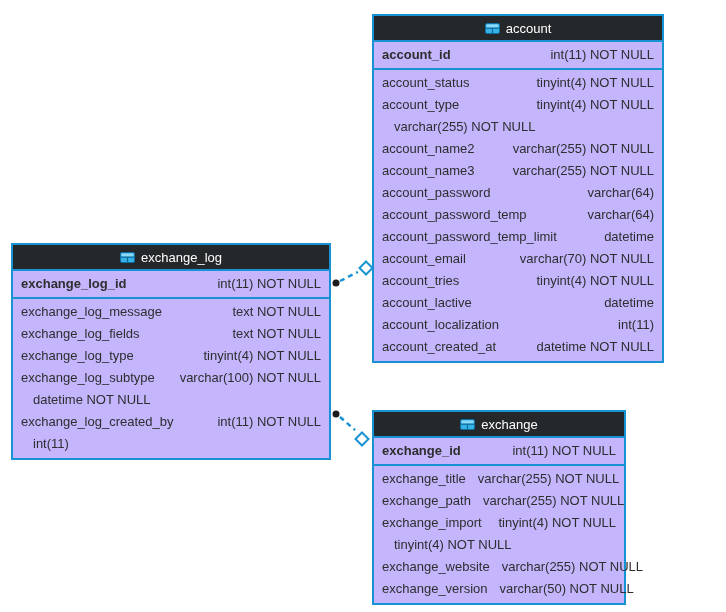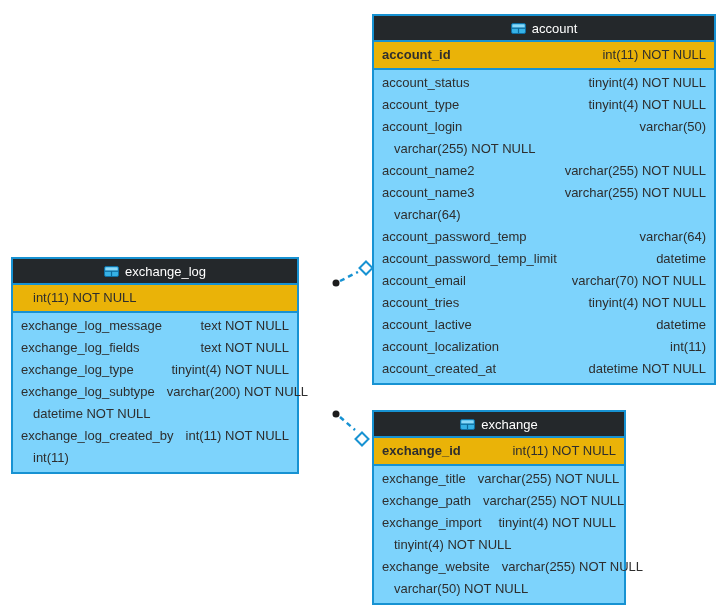--- a/index.html
+++ b/index.html
@@ -37,25 +37,25 @@
     align-items: center;
     justify-content: center;
     gap: 6px;
     border-bottom: 2px solid #1792d2;
   }
   .tbl-icon { display: inline-flex; align-items: center; }
   .tbl-title { white-space: nowrap; }
   .pk-section {
     border-bottom: 2px solid #1792d2;
     padding: 2px 0;
-    background: #eab308;
+    background: #c4b5fd;
   }
   .col-section {
     padding: 2px 0 3px 0;
-    background: #7dd3fc;
+    background: #c4b5fd;
   }
   .db-row {
     height: 22px;
     line-height: 22px;
     display: flex;
     justify-content: space-between;
     align-items: center;
     padding: 0 8px;
     white-space: nowrap;
   }
@@ -74,68 +74,69 @@
       <line x1="340" y1="281" x2="358" y2="272" stroke="#1792d2" stroke-width="2.5" stroke-dasharray="5 4"></line>
       <polygon points="366,261.5 372.5,268 366,274.5 359.5,268" fill="#fdfdfd" stroke="#1792d2" stroke-width="2"></polygon>
     </g>
     <g>
       <circle cx="336" cy="414" r="3.5" fill="#1c1c1c"></circle>
       <line x1="340" y1="417" x2="355" y2="430" stroke="#1792d2" stroke-width="2.5" stroke-dasharray="5 4"></line>
       <polygon points="362,432.5 368.5,439 362,445.5 355.5,439" fill="#fdfdfd" stroke="#1792d2" stroke-width="2"></polygon>
     </g>
   </svg>
 
-  <div class="db-table" style="left:11px; top:257px; width:288px;">
+  <div class="db-table" style="left:11px; top:243px; width:320px;">
     <div class="db-header">
       <span class="tbl-icon">
         <svg width="15" height="11" viewBox="0 0 15 11">
           <rect x="0.5" y="0.5" width="14" height="10" rx="1.5" fill="#36b2e6" stroke="#0f6fa3"></rect>
           <rect x="1.5" y="1.5" width="12" height="3" fill="#8bd8f8"></rect>
           <line x1="1" y1="5.2" x2="14" y2="5.2" stroke="#0d6a9c" stroke-width="1.2"></line>
           <line x1="7.5" y1="5.2" x2="7.5" y2="10" stroke="#0d6a9c" stroke-width="1.2"></line>
         </svg>
       </span>
       <span class="tbl-title">exchange_log</span>
     </div>
     <div class="pk-section">
         <div class="db-row pk">
+          <span class="col-name">exchange_log_id</span>
           <span class="col-type">int(11) NOT NULL</span>
         </div>
       </div>
     <div class="col-section">
         <div class="db-row">
           <span class="col-name">exchange_log_message</span>
           <span class="col-type">text NOT NULL</span>
         </div>
         <div class="db-row">
           <span class="col-name">exchange_log_fields</span>
           <span class="col-type">text NOT NULL</span>
         </div>
         <div class="db-row">
           <span class="col-name">exchange_log_type</span>
           <span class="col-type">tinyint(4) NOT NULL</span>
         </div>
         <div class="db-row">
           <span class="col-name">exchange_log_subtype</span>
-          <span class="col-type">varchar(200) NOT NULL</span>
+          <span class="col-type">varchar(100) NOT NULL</span>
         </div>
         <div class="db-row">
           <span class="col-type">datetime NOT NULL</span>
         </div>
         <div class="db-row">
           <span class="col-name">exchange_log_created_by</span>
           <span class="col-type">int(11) NOT NULL</span>
         </div>
         <div class="db-row">
           <span class="col-type">int(11)</span>
         </div>
       </div>
   </div>
 
-  <div class="db-table" style="left:372px; top:14px; width:344px;">
+  <div class="db-table" style="left:372px; top:14px; width:292px;">
     <div class="db-header">
       <span class="tbl-icon">
         <svg width="15" height="11" viewBox="0 0 15 11">
           <rect x="0.5" y="0.5" width="14" height="10" rx="1.5" fill="#36b2e6" stroke="#0f6fa3"></rect>
           <rect x="1.5" y="1.5" width="12" height="3" fill="#8bd8f8"></rect>
           <line x1="1" y1="5.2" x2="14" y2="5.2" stroke="#0d6a9c" stroke-width="1.2"></line>
           <line x1="7.5" y1="5.2" x2="7.5" y2="10" stroke="#0d6a9c" stroke-width="1.2"></line>
         </svg>
       </span>
       <span class="tbl-title">account</span>
@@ -149,35 +150,32 @@
     <div class="col-section">
         <div class="db-row">
           <span class="col-name">account_status</span>
           <span class="col-type">tinyint(4) NOT NULL</span>
         </div>
         <div class="db-row">
           <span class="col-name">account_type</span>
           <span class="col-type">tinyint(4) NOT NULL</span>
         </div>
         <div class="db-row">
-          <span class="col-name">account_login</span>
-          <span class="col-type">varchar(50)</span>
-        </div>
-        <div class="db-row">
           <span class="col-type">varchar(255) NOT NULL</span>
         </div>
         <div class="db-row">
           <span class="col-name">account_name2</span>
           <span class="col-type">varchar(255) NOT NULL</span>
         </div>
         <div class="db-row">
           <span class="col-name">account_name3</span>
           <span class="col-type">varchar(255) NOT NULL</span>
         </div>
         <div class="db-row">
+          <span class="col-name">account_password</span>
           <span class="col-type">varchar(64)</span>
         </div>
         <div class="db-row">
           <span class="col-name">account_password_temp</span>
           <span class="col-type">varchar(64)</span>
         </div>
         <div class="db-row">
           <span class="col-name">account_password_temp_limit</span>
           <span class="col-type">datetime</span>
         </div>
@@ -236,18 +234,19 @@
           <span class="col-type">tinyint(4) NOT NULL</span>
         </div>
         <div class="db-row">
           <span class="col-type">tinyint(4) NOT NULL</span>
         </div>
         <div class="db-row">
           <span class="col-name">exchange_website</span>
           <span class="col-type">varchar(255) NOT NULL</span>
         </div>
         <div class="db-row">
+          <span class="col-name">exchange_version</span>
           <span class="col-type">varchar(50) NOT NULL</span>
         </div>
       </div>
   </div>
 
 </div>
 
 </body></html>

